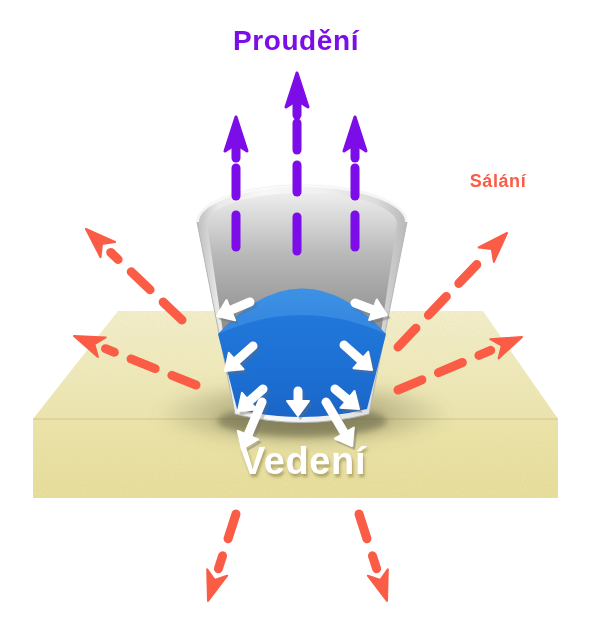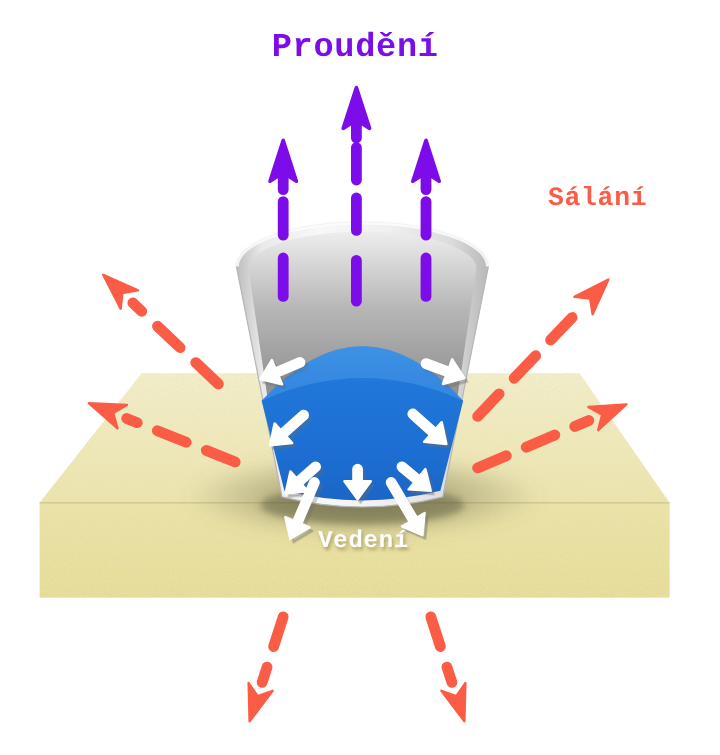--- a/index.html
+++ b/index.html
@@ -1,35 +1,35 @@
 <!DOCTYPE html>
 <html><head>
 <meta charset="utf-8">
 <style>
   html,body{margin:0;padding:0;background:#fff;}
   #stage{
     position:relative;
     width:600px;height:629px;
     background:#fff;
     overflow:hidden;
-    font-family:Liberation Mono, monospace;
+    font-family:Liberation Sans, sans-serif;
   }
   #diagram{position:absolute;left:0;top:0;}
   .lbl{
     position:absolute;
     font-weight:bold;
     letter-spacing:.6px;
     white-space:nowrap;
     user-select:none;
   }
   #lbl-convection{left:296px;top:25px;transform:translateX(-50%);font-size:28px;}
-  #lbl-radiation{left:498px;top:153px;transform:translateX(-50%);font-size:22px;text-align:center;}
+  #lbl-radiation{left:498px;top:171px;transform:translateX(-50%);font-size:18px;text-align:center;}
   #lbl-heat{left:297px;top:329px;transform:translateX(-50%);font-size:29px;color:#fff;
             text-shadow:1.5px 2.5px 3px rgba(50,70,110,.45);}
-  #lbl-conduction{left:303px;top:440px;transform:translateX(-50%);font-size:20px;color:#fff;
+  #lbl-conduction{left:303px;top:440px;transform:translateX(-50%);font-size:38px;color:#fff;
             text-shadow:1.5px 2.5px 3px rgba(125,115,60,.55);}
 </style>
 </head>
 <body>
 
 <div id="stage">
 
   <svg id="diagram" width="600" height="629" viewBox="0 0 600 629">
     <defs>
       <linearGradient id="lgCupOuter" gradientUnits="userSpaceOnUse" x1="197" y1="0" x2="407" y2="0">

